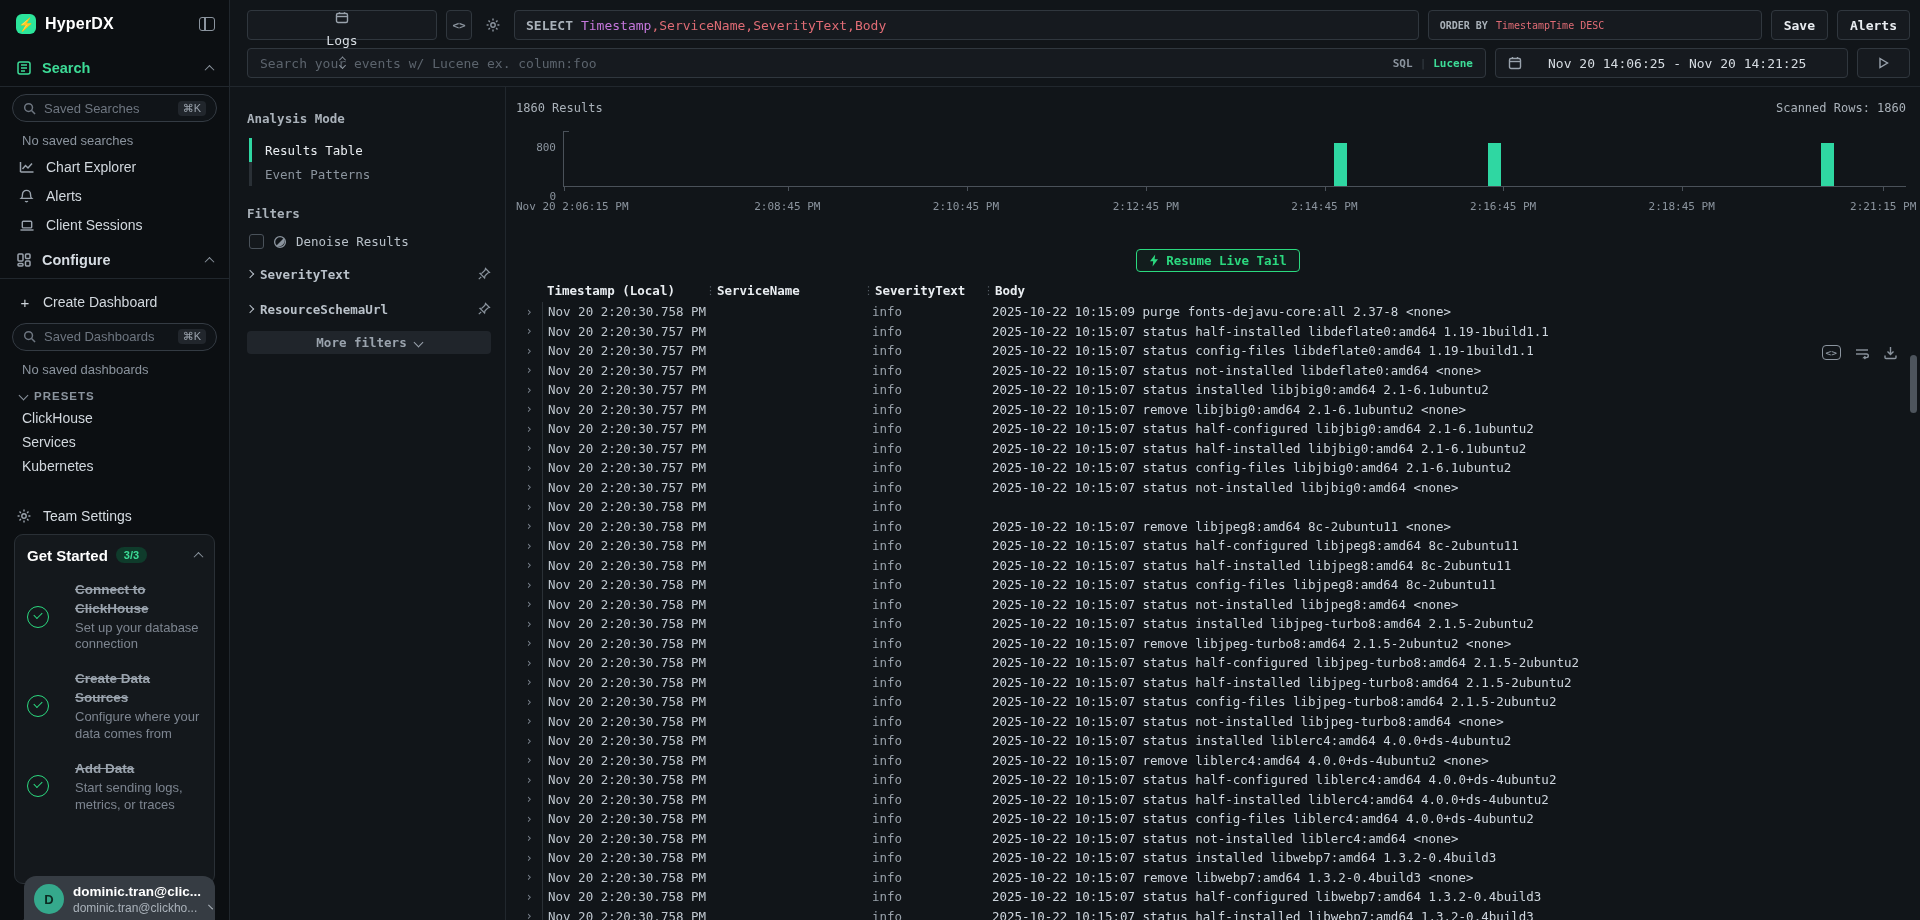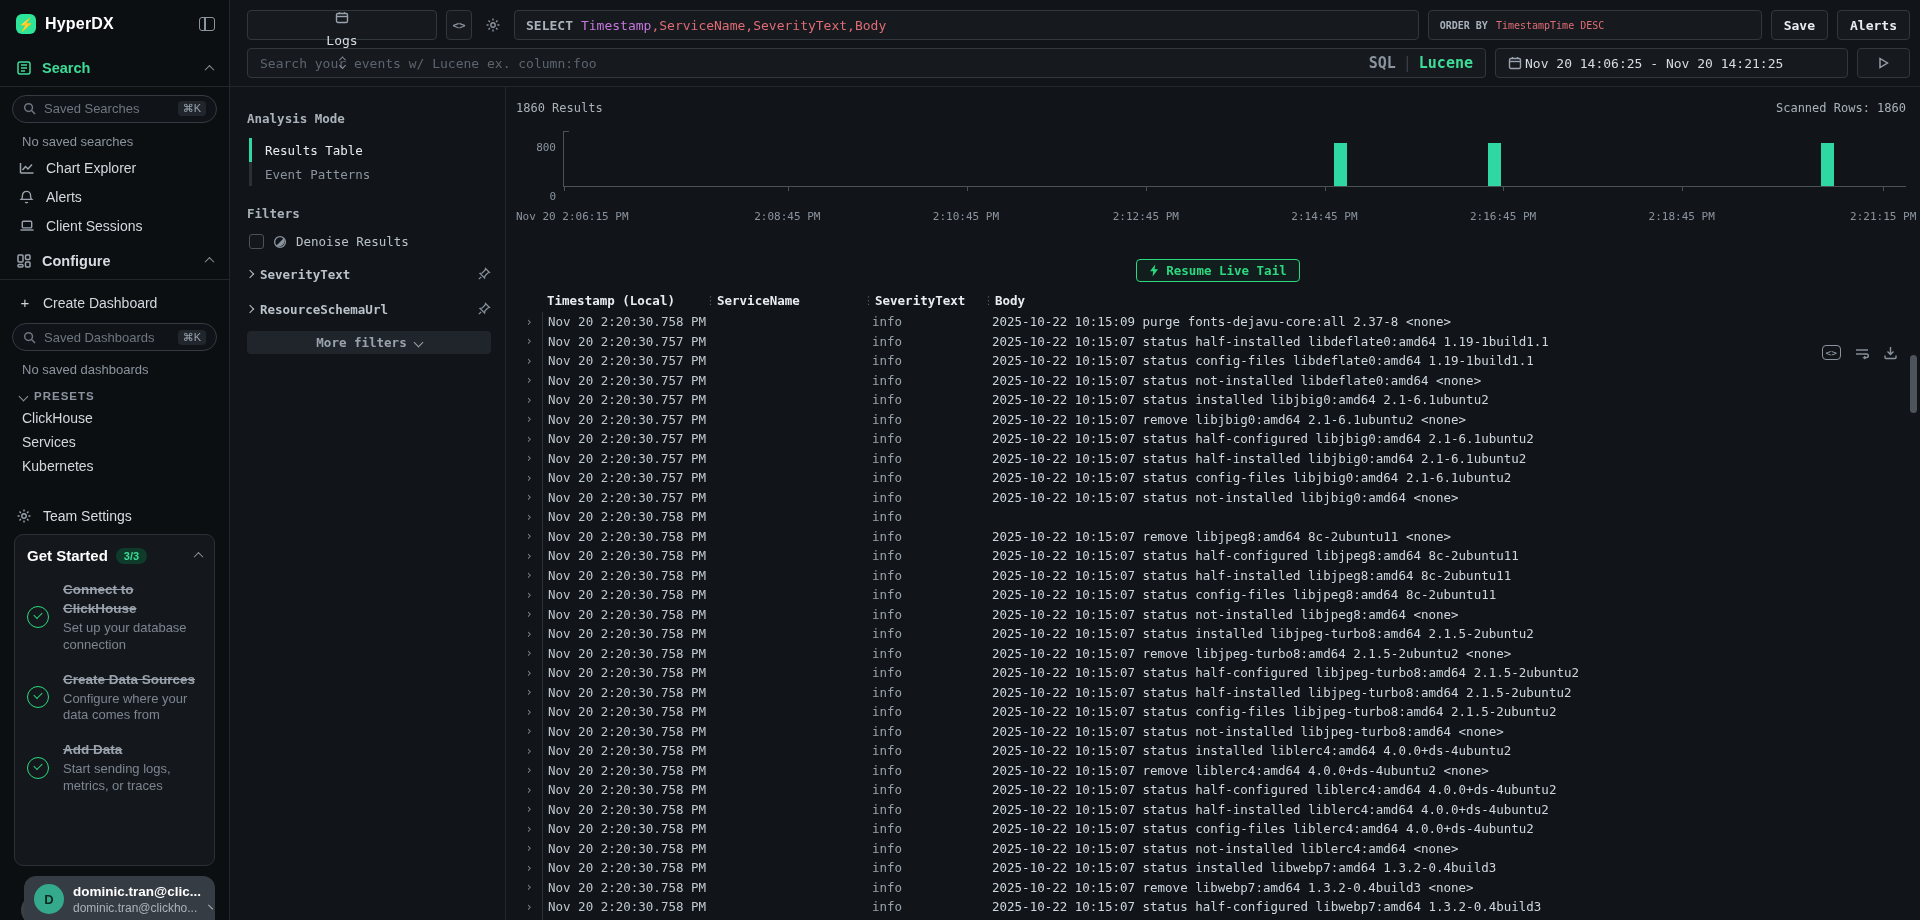--- a/index.html
+++ b/index.html
@@ -43,21 +43,21 @@
   .plus{color:#cfd5db;font-size:15px;width:14px;text-align:center;}
   .presets-row{display:flex;align-items:center;gap:7px;color:var(--dim);font-size:11.5px;letter-spacing:1px;padding:9px 6px 4px 8px;font-weight:bold;}
   .preset-item{font-size:14px;color:#d2d8de;padding:4px 6px 4px 10px;}
   .team-row{display:flex;align-items:center;gap:11px;padding:10px 16px;margin-top:20px;font-size:14px;}
   .spacer{flex:1;}
   
   .gs-card{margin:0 14px;border:1px solid #2a3036;border-radius:9px;background:#14181c;padding:12px 12px 70px 12px;position:relative;}
   .gs-head{display:flex;align-items:center;gap:8px;}
   .gs-title{font-weight:bold;font-size:15px;color:#fff;}
   .gs-badge{background:#0f3b2b;color:var(--green);font-size:11px;font-weight:bold;border-radius:10px;padding:2px 8px;}
-  .gs-item{display:flex;gap:14px;margin-top:16px;}
+  .gs-item{display:flex;gap:26px;margin-top:16px;}
   .gs-check{width:22px;height:22px;flex:0 0 22px;border:1.4px solid #2bd97f;border-radius:50%;position:relative;align-self:center;}
   .gs-check::after{content:"";position:absolute;left:6px;top:5px;width:7px;height:4px;border-left:1.6px solid #2bd97f;border-bottom:1.6px solid #2bd97f;transform:rotate(-45deg);}
   .gs-item .t{font-size:13.5px;font-weight:bold;color:#9aa3ad;text-decoration:line-through;line-height:1.25;}
   .gs-item .d{font-size:13px;color:#7d8590;line-height:1.3;margin-top:2px;}
   .congrats{position:absolute;left:0;bottom:-60px;display:flex;align-items:flex-start;gap:6px;width:230px;padding-left:6px;}
   .help-circle{width:30px;height:30px;border-radius:50%;background:#3a4046;color:#e6e9ec;display:flex;align-items:center;justify-content:center;
     font-size:15px;font-weight:bold;flex:0 0 30px;margin-top:4px;}
   .congrats .txt{color:#2bd97f;font-weight:bold;font-size:14px;line-height:1.25;width:172px;}
   .user-chip{position:absolute;left:24px;right:14px;bottom:-18px;height:62px;background:#363c43;border-radius:12px;
     display:flex;align-items:flex-start;gap:9px;padding:8px 10px;z-index:5;}
@@ -82,24 +82,24 @@
   .query-input{flex:1;padding:0 11px;font-size:13px;gap:0;white-space:nowrap;overflow:hidden;}
   .kw{color:#aab2ba;font-weight:bold;margin-right:8px;}
   .fld-purple{color:var(--purple);}
   .fld-red{color:var(--red);}
   .orderby{width:334px;padding:0 11px;font-size:10px;white-space:nowrap;overflow:hidden;}
   .btn{padding:0 12px;font-size:13px;font-weight:bold;color:var(--txt-bright);justify-content:center;}
   .search-input{flex:1;padding:0 12px;gap:8px;}
   .search-input input{flex:1;background:none;border:none;outline:none;color:var(--txt);
     font-family:"DejaVu Sans Mono",monospace;font-size:13px;}
   .search-input input::placeholder{color:#5c646d;}
-  .lang-toggle{font-size:15px;font-weight:bold;color:var(--dim);display:flex;gap:7px;align-items:center;}
+  .lang-toggle{font-size:11px;font-weight:bold;color:var(--dim);display:flex;gap:7px;align-items:center;}
   .lang-toggle .sep{color:#3a4149;font-weight:normal;}
   .lang-toggle .lucene{color:var(--green);}
-  .date-box{width:353px;padding:0 12px;gap:3px;font-size:13px;color:var(--txt);}
+  .date-box{width:353px;padding:0 12px;gap:26px;font-size:13px;color:var(--txt);}
   .play-btn{width:53px;justify-content:center;}
 
   .content{flex:1;display:flex;min-height:0;}
   .filters-panel{width:276px;flex:0 0 276px;border-right:1px solid var(--border);padding:24px 14px 0 17px;
     font-family:"DejaVu Sans Mono",monospace;}
   .fp-title{font-size:12.5px;font-weight:bold;color:#aab2ba;}
   .mode-list{margin:12px 0 0 2px;}
   .mode-item{display:flex;align-items:center;font-size:12.5px;height:24px;color:var(--dim);}
   .mode-item .rail{width:3px;height:24px;background:#2a3036;margin-right:13px;}
   .mode-item.active{color:var(--txt-bright);}
@@ -115,21 +115,21 @@
   .results{flex:1;min-width:0;position:relative;font-family:"DejaVu Sans Mono",monospace;padding:14px 0 0 10px;}
   .res-head{display:flex;justify-content:space-between;padding-right:14px;font-size:12px;color:#aab2ba;}
   .chart{margin-top:16px;position:relative;}
   .chart-plot{position:relative;margin-left:47px;margin-right:14px;height:56px;
     border-left:1px solid var(--axis);border-bottom:1px solid var(--axis);}
   .chart-plot::before{content:"";position:absolute;left:0;top:0;width:5px;height:1px;background:var(--axis);}
   .ylab{position:absolute;width:40px;text-align:right;font-size:11px;color:var(--dim);left:0;}
   .ylab.top{top:10px;} .ylab.bottom{top:59px;}
   .xtick-mark{position:absolute;bottom:-5px;width:1px;height:5px;background:var(--axis);}
   .bar{position:absolute;bottom:0;width:13px;background:var(--bar);}
-  .chart-xlabels{position:relative;margin-left:47px;margin-right:14px;height:16px;margin-top:23px;}
+  .chart-xlabels{position:relative;margin-left:47px;margin-right:14px;height:16px;margin-top:13px;}
   .xtick-label{position:absolute;font-size:11px;color:var(--dim);transform:translateX(-50%);white-space:nowrap;}
   .xtick-label.first{transform:none;margin-left:-47px;}
   .livetail-row{display:flex;justify-content:center;margin-top:33px;}
   .livetail-btn{display:inline-flex;align-items:center;gap:7px;border:1px solid #2bd97f;border-radius:4px;color:#2bd97f;
     font-size:12.5px;font-weight:bold;padding:3px 12px;background:rgba(43,217,127,0.04);}
   .tbl-tools{position:absolute;right:22px;top:258px;display:flex;gap:13px;align-items:center;color:var(--dim);}
   .code-chip{border:1px solid var(--dim);border-radius:4px;font-size:9.5px;padding:1px 3px;font-weight:bold;}
   .vscroll{position:absolute;right:3px;top:268px;width:7px;height:58px;border-radius:4px;background:#4d545c;}
 
   .log-table{margin-top:9px;}

